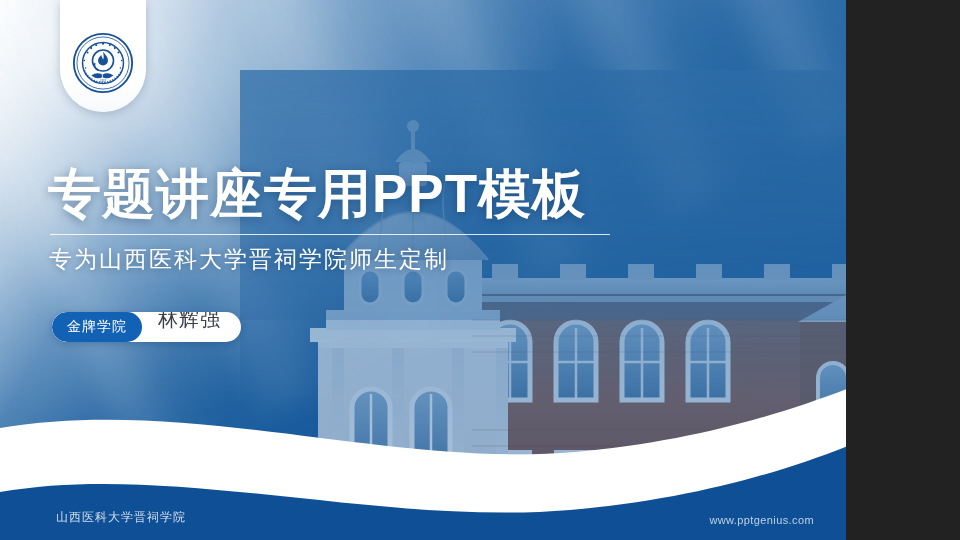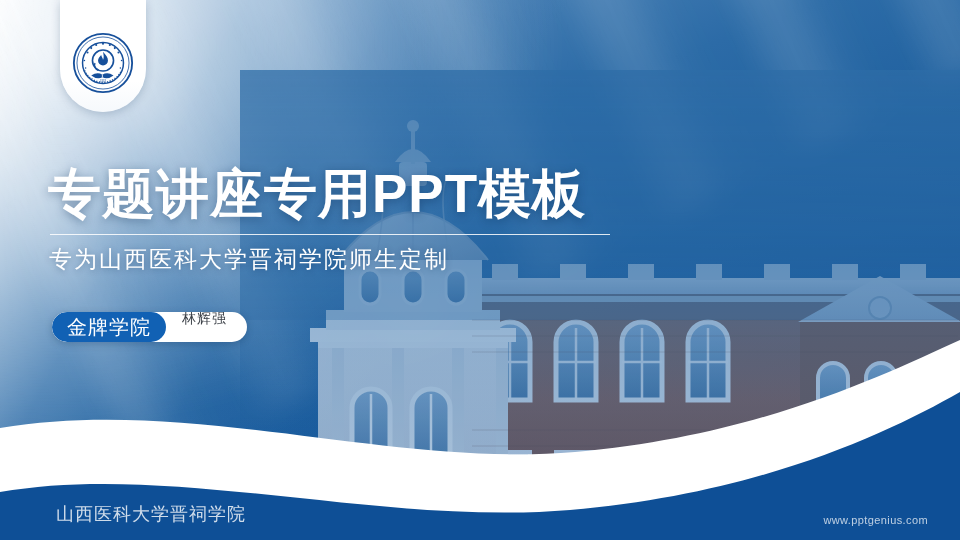--- a/index.html
+++ b/index.html
@@ -2,21 +2,21 @@
 <html><head>
 <meta charset="utf-8">
 <style>
   html, body {
     margin: 0;
     padding: 0;
     background: #222;
   }
   #slide {
     position: relative;
-    width: 960px;
+    width: 846px;
     height: 540px;
     overflow: hidden;
     font-family: "Liberation Sans", "DejaVu Sans", sans-serif;
     background: #7f1d1d;
   }
 
   
   .sky {
     position: absolute;
     inset: 0;
@@ -149,42 +149,42 @@
     border-radius: 15px;
     box-shadow: 0 2px 7px rgba(8,40,80,0.25);
     overflow: hidden;
   }
   .badge-tag {
     display: flex;
     align-items: center;
     justify-content: center;
     background: #1161b4;
     color: #ffffff;
-    font-size: 20px;
+    font-size: 14px;
     letter-spacing: 1px;
     padding: 0 15px;
     border-radius: 15px;
     margin: 0;
   }
   .badge-name {
     display: flex;
     align-items: center;
     justify-content: center;
     color: #3a3f46;
-    font-size: 14px;
+    font-size: 20px;
     letter-spacing: 1px;
     padding: 0 20px 16px 16px;
   }
 
   
   .footer-left {
     position: absolute;
     left: 56px;
     bottom: 14px;
-    font-size: 18px;
+    font-size: 12px;
     letter-spacing: 1px;
     color: rgba(255,255,255,0.80);
   }
   .footer-right {
     position: absolute;
     right: 32px;
     bottom: 14px;
     font-size: 11px;
     letter-spacing: 0.4px;
     color: rgba(255,255,255,0.72);

